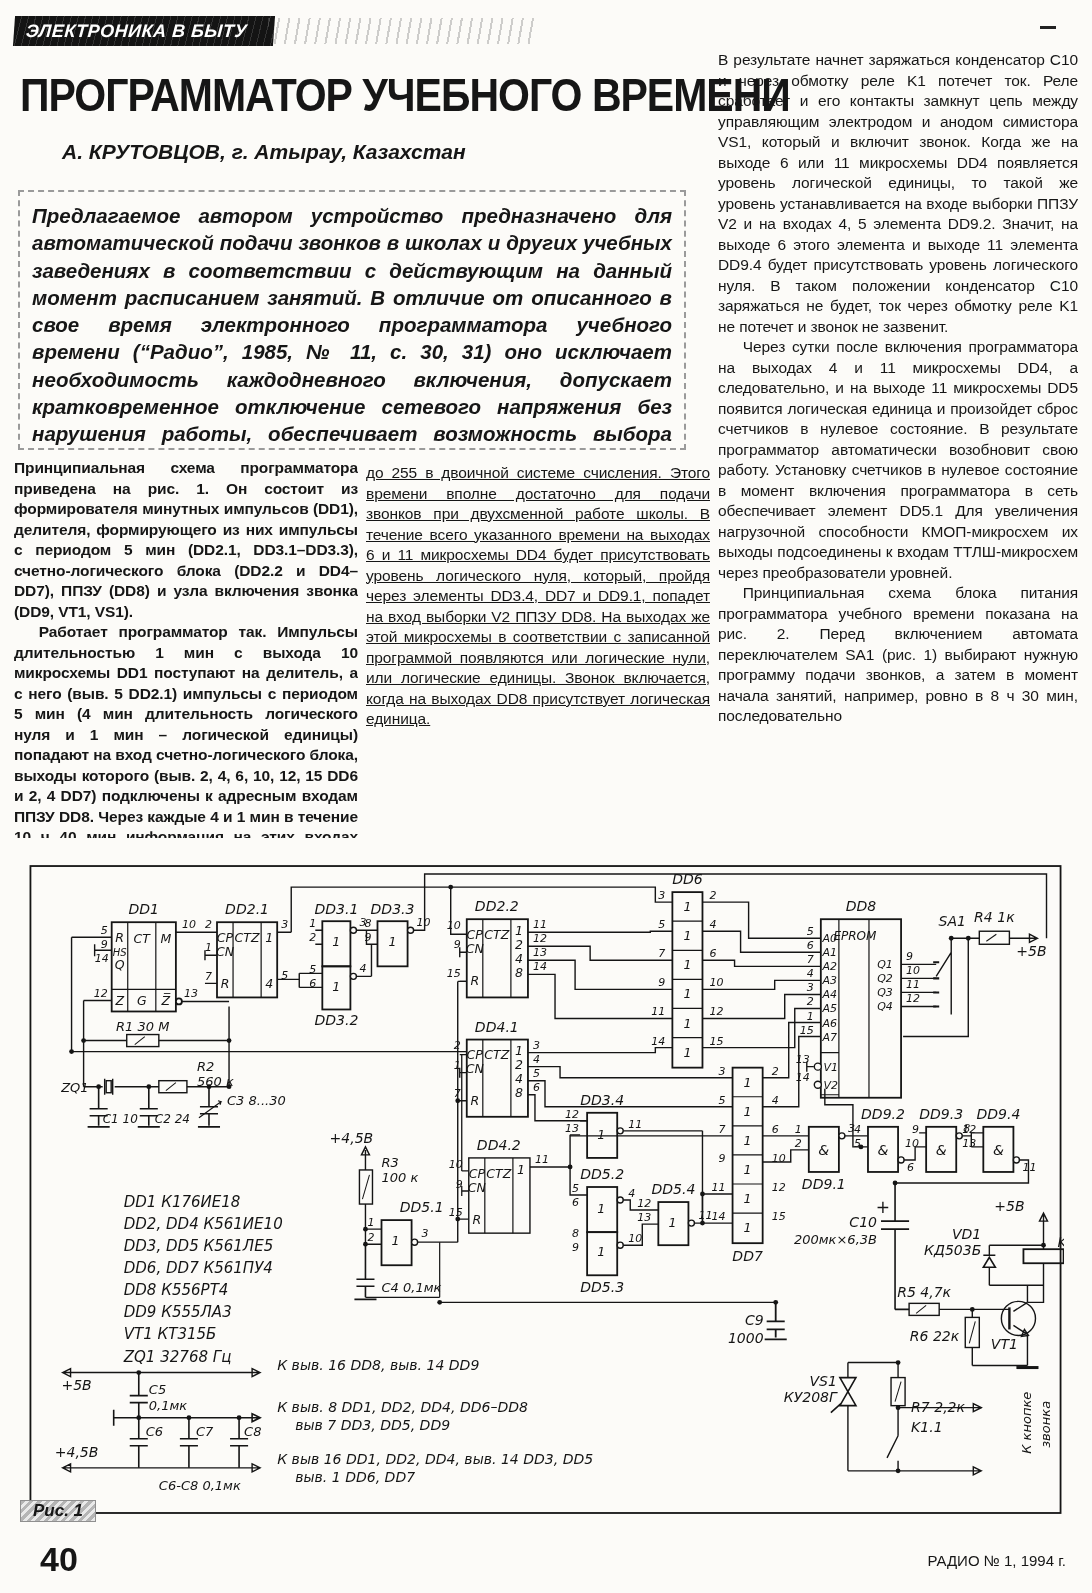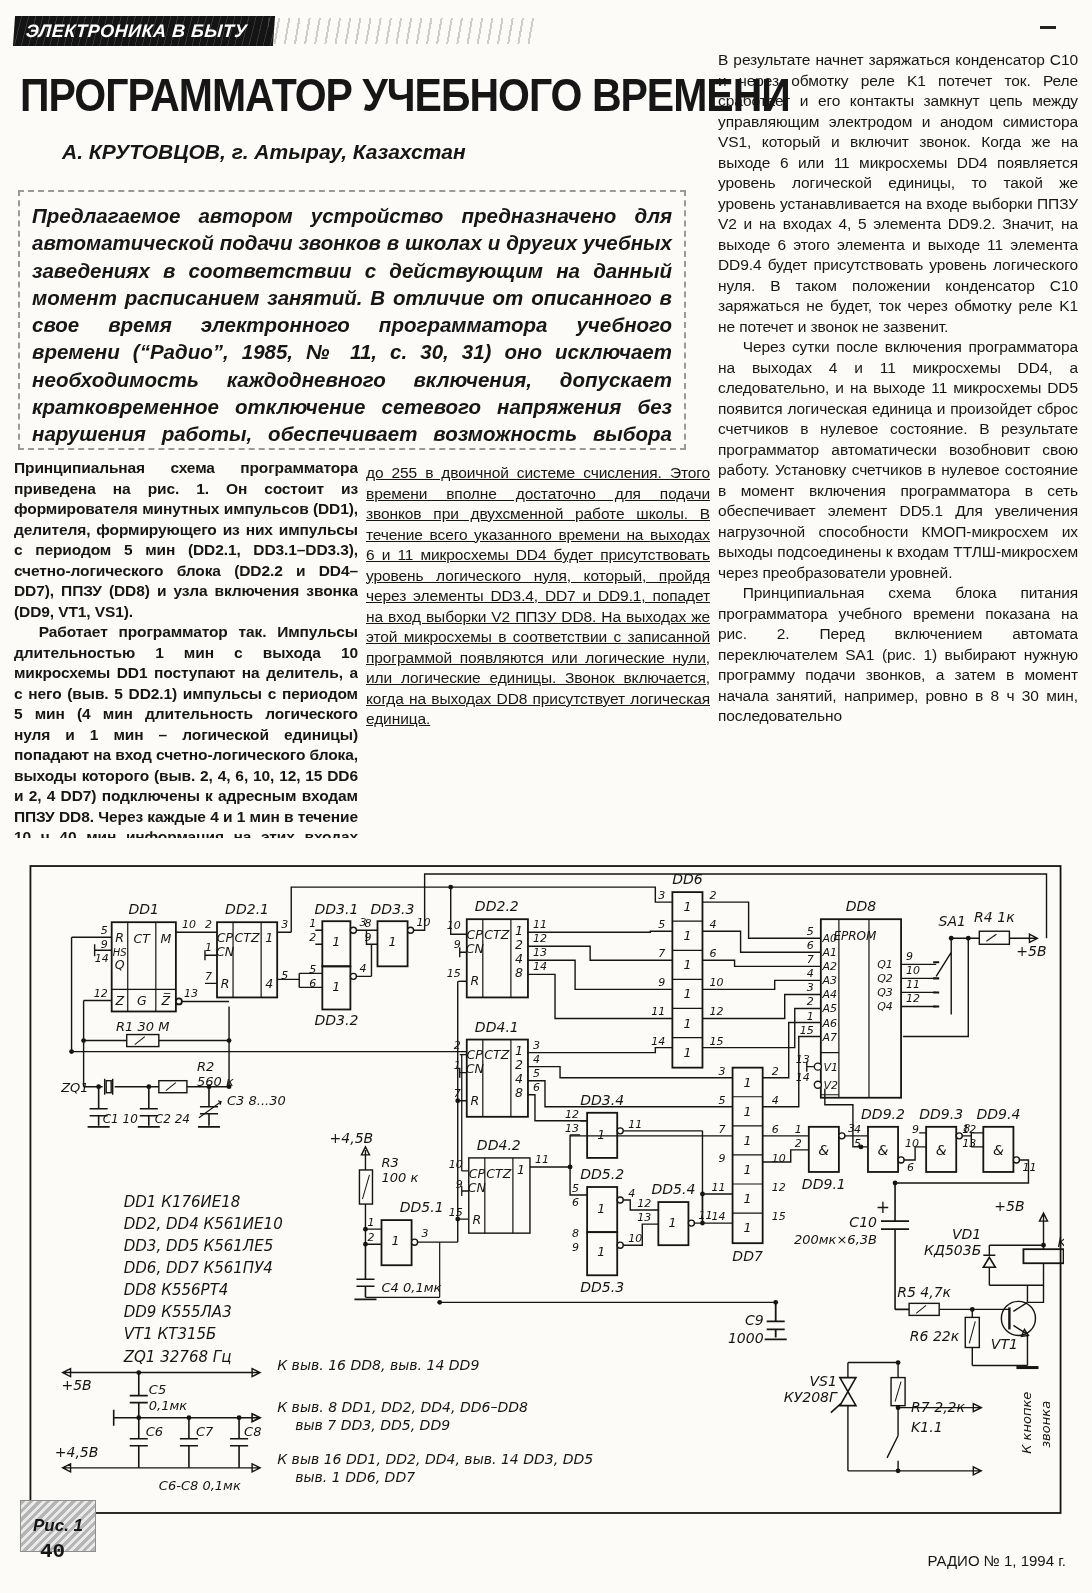--- a/index.html
+++ b/index.html
@@ -21,24 +21,24 @@
   .intro p{margin:0;font-size:20.5px;font-weight:bold;font-style:italic;line-height:1.33;text-align:justify;}
   .col{position:absolute;overflow:hidden;text-align:justify;}
   .col p{margin:0;font-size:15.5px;line-height:20.5px;letter-spacing:-0.1px;}
   .col p + p{text-indent:1.6em;}
   .col1{left:14px;top:458px;width:344px;height:380px;font-weight:bold;}
   .col2{left:366px;top:463px;width:344px;height:387px;text-decoration:underline;}
   .col3{left:718px;top:50px;width:360px;height:800px;}
   .col3 p:first-child{text-indent:0;}
   .schematic{position:absolute;left:28px;top:854px;width:1036px;height:662px;}
   svg text{font-family:"DejaVu Sans",sans-serif;font-style:italic;fill:#151515;}
-  .fig-badge{position:absolute;left:20px;top:1500px;padding:15px 12px;
+  .fig-badge{position:absolute;left:20px;top:1500px;padding:0 12px;
          background:repeating-linear-gradient(135deg,#b5b5b5 0 3px,#e9e9e9 3px 6px);
          border:1px solid #8f8f8f;font-weight:bold;font-style:italic;font-size:17px;}
-  .page-num{position:absolute;left:40px;top:1540px;font-size:21px;font-weight:bold;font-family:Liberation Mono, monospace;}
+  .page-num{position:absolute;left:40px;top:1540px;font-size:34px;font-weight:bold;}
   .journal-ref{position:absolute;right:26px;top:1552px;font-size:15px;}
 </style>
 </head>
 <body>
 
 <div class="page">
   <div class="banner">
     <span>ЭЛЕКТРОНИКА В БЫТУ</span>
   </div>
   <div class="banner-streaks"></div>

